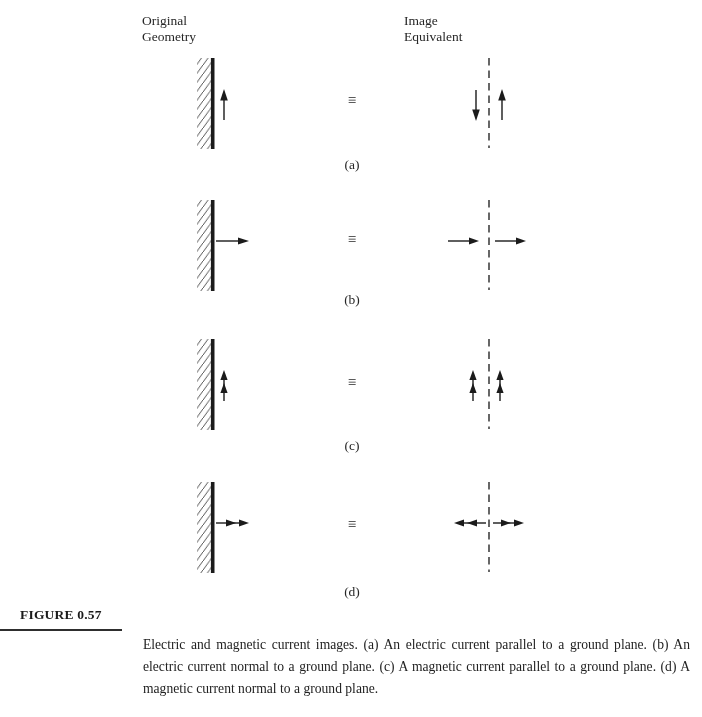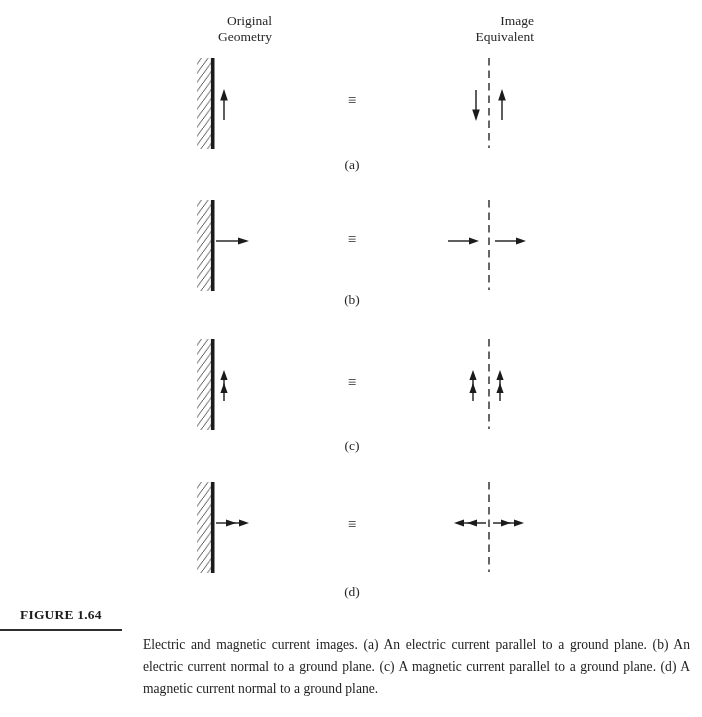--- a/index.html
+++ b/index.html
@@ -7,21 +7,21 @@
     position:relative;
     width:702px;height:717px;
     background:#ffffff;
     font-family:"Liberation Serif","DejaVu Serif",serif;
     color:#1e1e1e;
     overflow:hidden;
   }
   .abs{position:absolute;}
   .col-header{
     width:130px;
-    text-align:right;
+    text-align:left;
     font-size:13.5px;
     line-height:16px;
     white-space:pre-line;
     color:#262626;
   }
   .equiv{
     width:40px;
     text-align:center;
     font-size:15px;
     line-height:15px;
@@ -166,18 +166,18 @@
       <g>
         <line x1="53" y1="43" x2="75" y2="43" stroke="#1b1b1b" stroke-width="1.4"></line>
         <polygon points="71,43 61,39.6 61,46.4" fill="#1b1b1b"></polygon>
         <polygon points="84,43 74,39.6 74,46.4" fill="#1b1b1b"></polygon>
       </g>
     </svg>
     <div class="abs row-label" style="left:322px;top:584px;">(d)</div>
   </div>
 
   <div>
-    <div class="abs caption-tag" style="left:20px;top:607px;">FIGURE 1.64</div>
+    <div class="abs caption-tag" style="left:20px;top:607px;">FIGURE 0.57</div>
     <div class="abs caption-rule" style="left:0px;top:629px;width:122px;"></div>
     <div class="abs caption-text" style="left:143px;top:634px;">Electric and magnetic current images. (a) An electric current parallel to a ground plane. (b) An electric current normal to a ground plane. (c) A magnetic current parallel to a ground plane. (d) A magnetic current normal to a ground plane.</div>
   </div>
 
 </div>
 
 </body></html>

